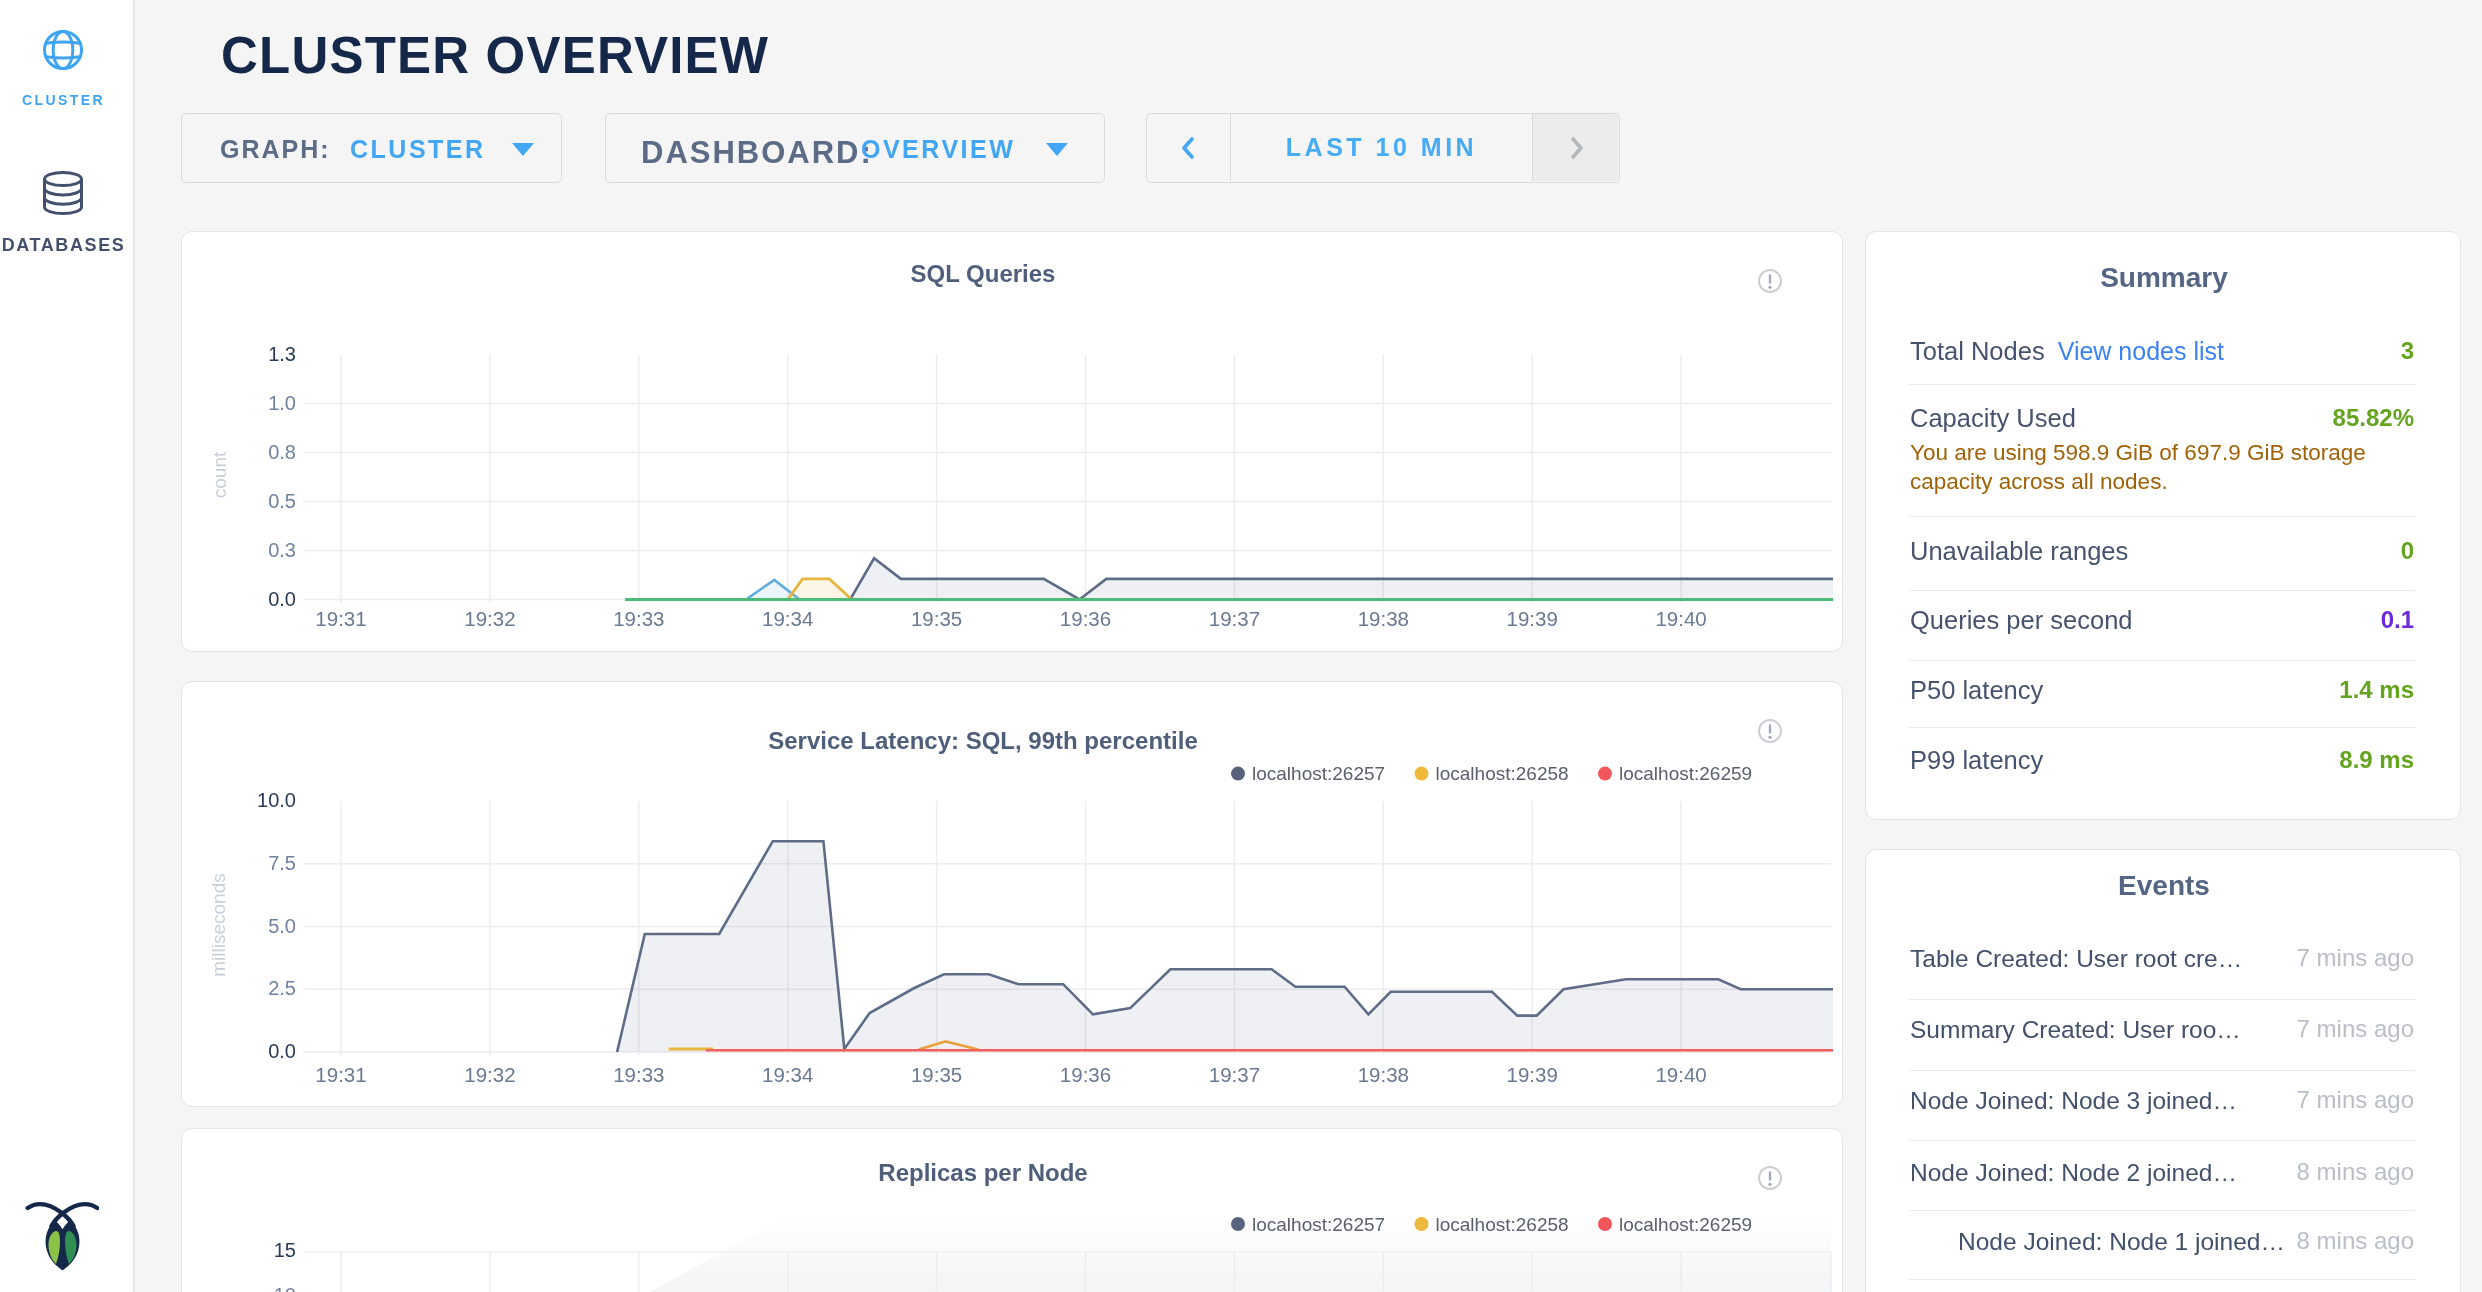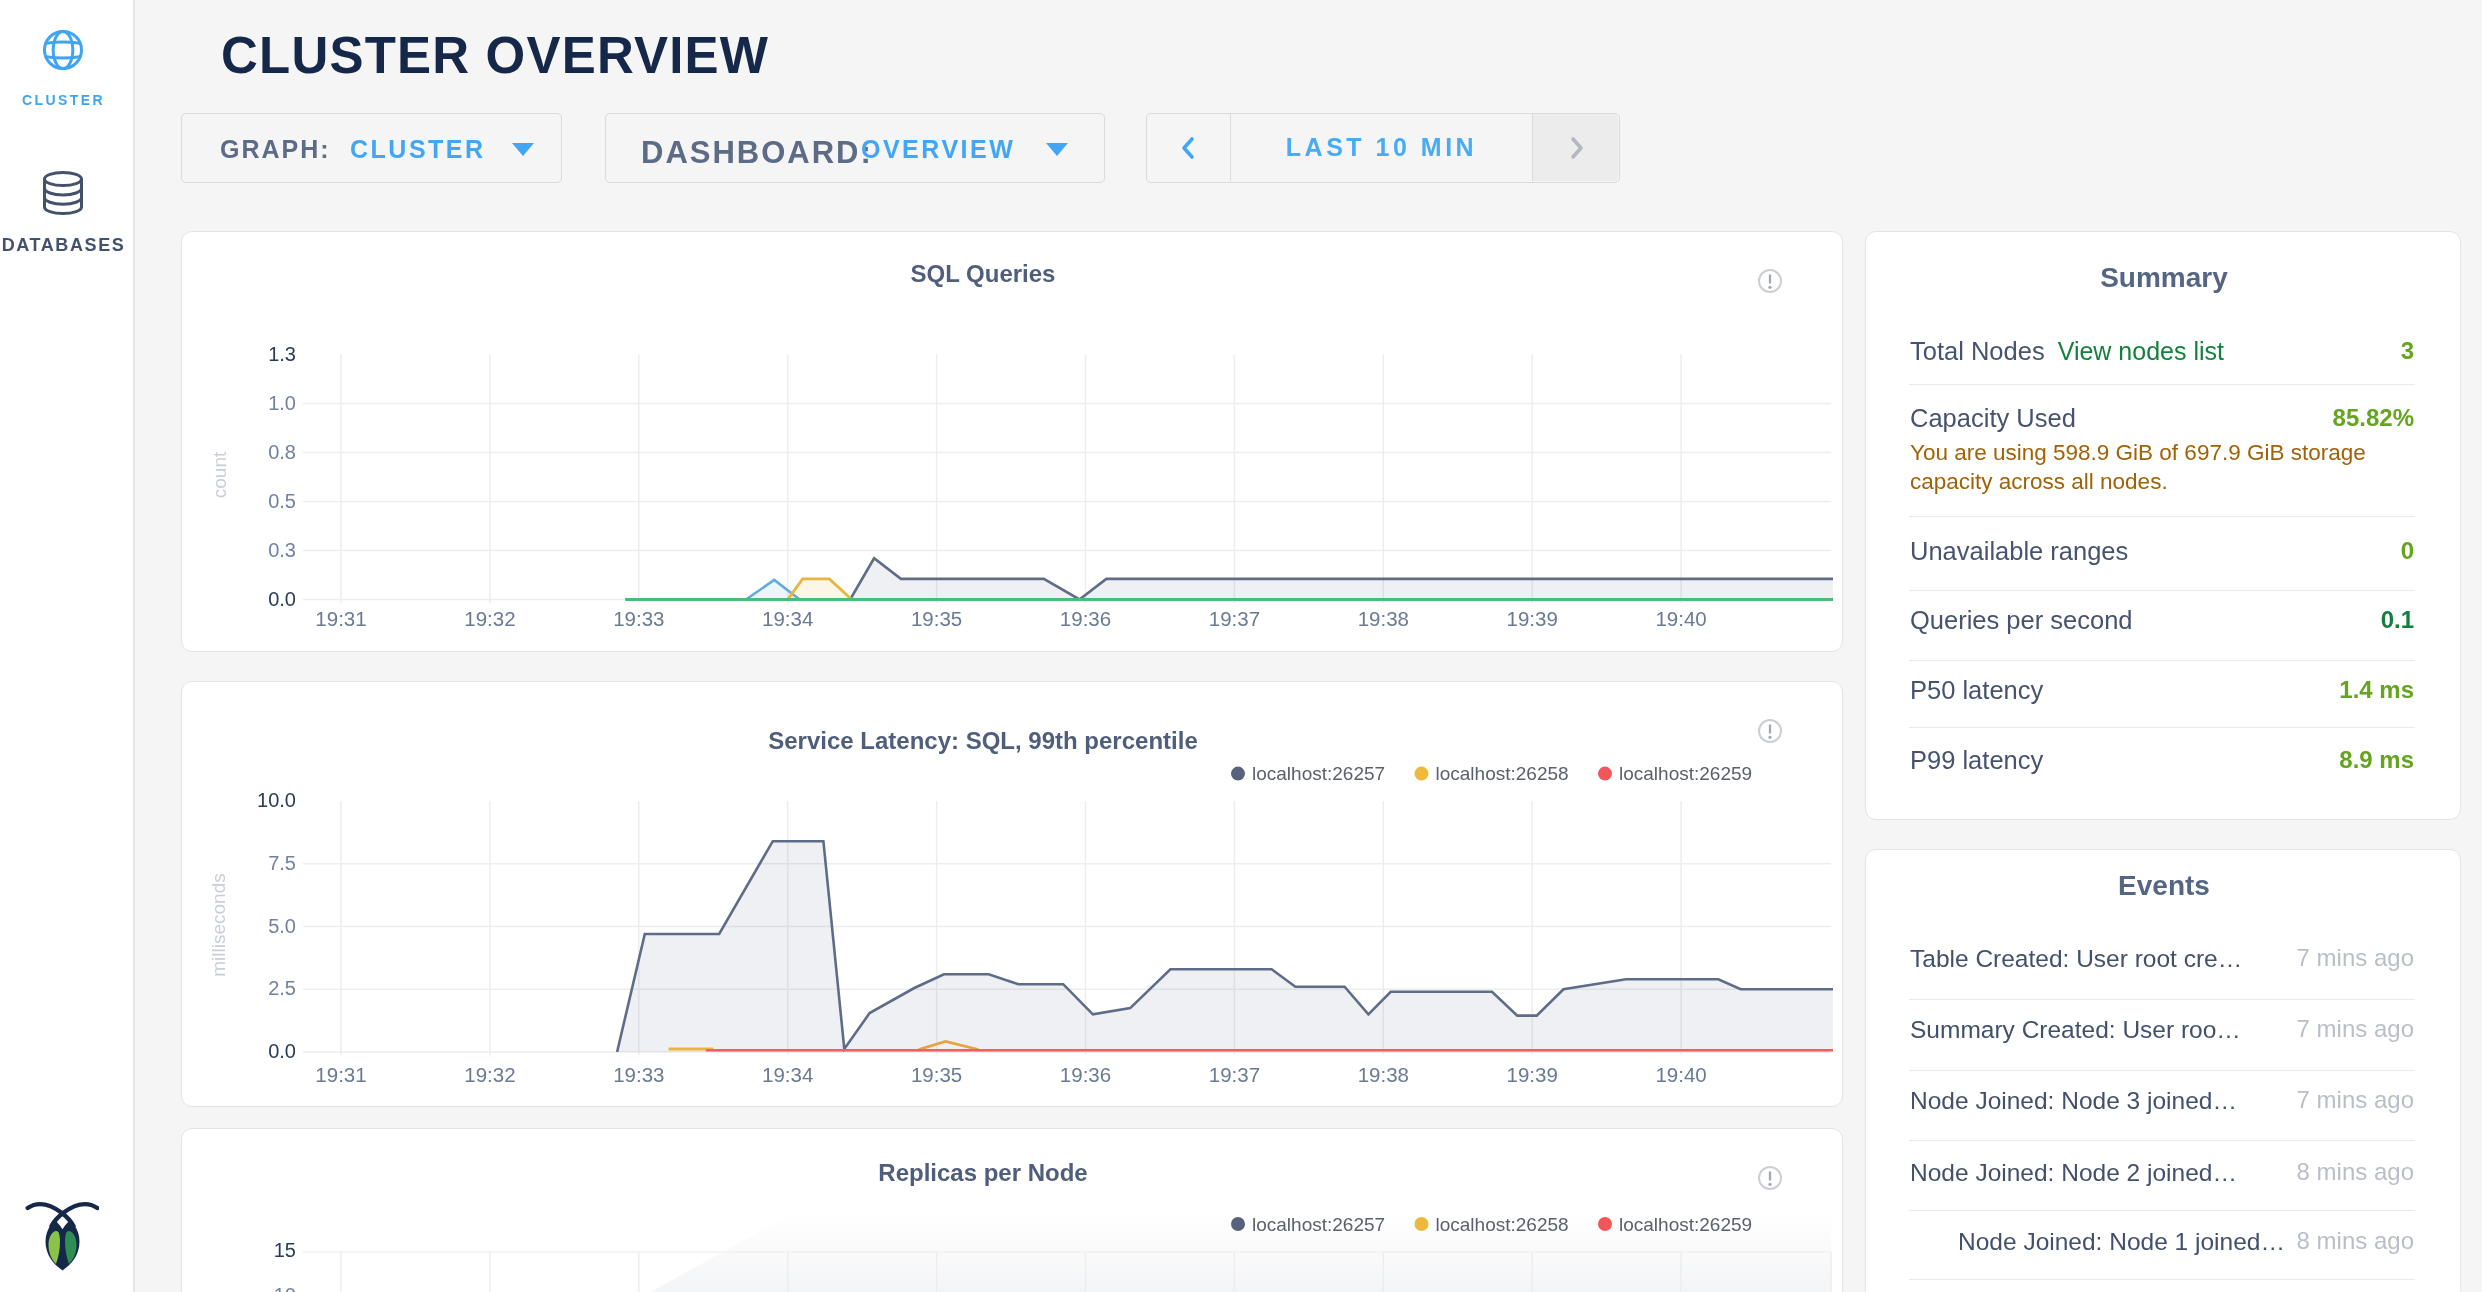--- a/index.html
+++ b/index.html
@@ -186,28 +186,28 @@
       <line x1="1201.3" y1="123" x2="1201.3" y2="169" stroke="#ededf0" stroke-width="1.5"></line>
       <line x1="1350.2" y1="123" x2="1350.2" y2="169" stroke="#ededf0" stroke-width="1.5"></line>
       <line x1="1499.1" y1="123" x2="1499.1" y2="169" stroke="#ededf0" stroke-width="1.5"></line>
 <line x1="1649" y1="123" x2="1649" y2="169" stroke="#ededf0" stroke-width="1.5"></line>
 <text x="114" y="128" text-anchor="end" font-size="20" fill="#2b3b57">15</text>
 <text x="114" y="173" text-anchor="end" font-size="20" fill="#7182a0">10</text>
 </svg></div>
 
 <div class="card" style="left:1865px;top:231px;width:596px;height:589px;">
   <div class="abs" style="left:0;top:30px;width:596px;text-align:center;font-size:28px;font-weight:bold;color:#556685;">Summary</div>
-  <div style="position:absolute;left:44px;right:46px;top:104px;height:30px;line-height:30px;font-size:25.5px;color:#47536e;"><span>Total Nodes</span><span style="color:#15803d;font-size:25px;margin-left:13px;">View nodes list</span><span style="position:absolute;right:0;top:0;color:#64a41e;font-weight:bold;font-size:24px;">3</span></div>
+  <div style="position:absolute;left:44px;right:46px;top:104px;height:30px;line-height:30px;font-size:25.5px;color:#47536e;"><span>Total Nodes</span><span style="color:#3b82f6;font-size:25px;margin-left:13px;">View nodes list</span><span style="position:absolute;right:0;top:0;color:#64a41e;font-weight:bold;font-size:24px;">3</span></div>
     <div style="position:absolute;left:43px;right:45px;top:152px;height:0;border-top:1.5px solid #e9e9eb;"></div>
     <div style="position:absolute;left:44px;right:46px;top:171px;height:30px;line-height:30px;font-size:25.5px;color:#47536e;"><span>Capacity Used</span><span style="position:absolute;right:0;top:0;color:#64a41e;font-weight:bold;font-size:24px;">85.82%</span></div>
     <div style="position:absolute;left:44px;top:206px;width:512px;font-size:22.5px;line-height:29px;color:#a16207;">You are using 598.9 GiB of 697.9 GiB storage capacity across all nodes.</div>
     <div style="position:absolute;left:43px;right:45px;top:284px;height:0;border-top:1.5px solid #e9e9eb;"></div>
     <div style="position:absolute;left:44px;right:46px;top:304px;height:30px;line-height:30px;font-size:25.5px;color:#47536e;"><span>Unavailable ranges</span><span style="position:absolute;right:0;top:0;color:#64a41e;font-weight:bold;font-size:24px;">0</span></div>
     <div style="position:absolute;left:43px;right:45px;top:358px;height:0;border-top:1.5px solid #e9e9eb;"></div>
-    <div style="position:absolute;left:44px;right:46px;top:373px;height:30px;line-height:30px;font-size:25.5px;color:#47536e;"><span>Queries per second</span><span style="position:absolute;right:0;top:0;color:#15803d;font-weight:bold;font-size:24px;">0.1</span></div>
+    <div style="position:absolute;left:44px;right:46px;top:373px;height:30px;line-height:30px;font-size:25.5px;color:#47536e;"><span>Queries per second</span><span style="position:absolute;right:0;top:0;color:#6d28d9;font-weight:bold;font-size:24px;">0.1</span></div>
     <div style="position:absolute;left:43px;right:45px;top:428px;height:0;border-top:1.5px solid #e9e9eb;"></div>
     <div style="position:absolute;left:44px;right:46px;top:443px;height:30px;line-height:30px;font-size:25.5px;color:#47536e;"><span>P50 latency</span><span style="position:absolute;right:0;top:0;color:#64a41e;font-weight:bold;font-size:24px;">1.4 ms</span></div>
     <div style="position:absolute;left:43px;right:45px;top:495px;height:0;border-top:1.5px solid #e9e9eb;"></div>
     <div style="position:absolute;left:44px;right:46px;top:513px;height:30px;line-height:30px;font-size:25.5px;color:#47536e;"><span>P99 latency</span><span style="position:absolute;right:0;top:0;color:#64a41e;font-weight:bold;font-size:24px;">8.9 ms</span></div>
 </div>
 
 <div class="card" style="left:1865px;top:849px;width:596px;height:600px;">
   <div class="abs" style="left:0;top:20px;width:596px;text-align:center;font-size:28px;font-weight:bold;color:#556685;">Events</div>
   <div style="position:absolute;left:44px;right:46px;top:95px;height:28px;line-height:28px;font-size:24.5px;color:#42506b;"><span>Table Created: User root cre…</span><span style="position:absolute;right:0;top:-1px;color:#b9bec7;font-size:24px;">7 mins ago</span></div>
     <div style="position:absolute;left:43px;right:45px;top:149px;height:0;border-top:1.5px solid #e9e9eb;"></div>

